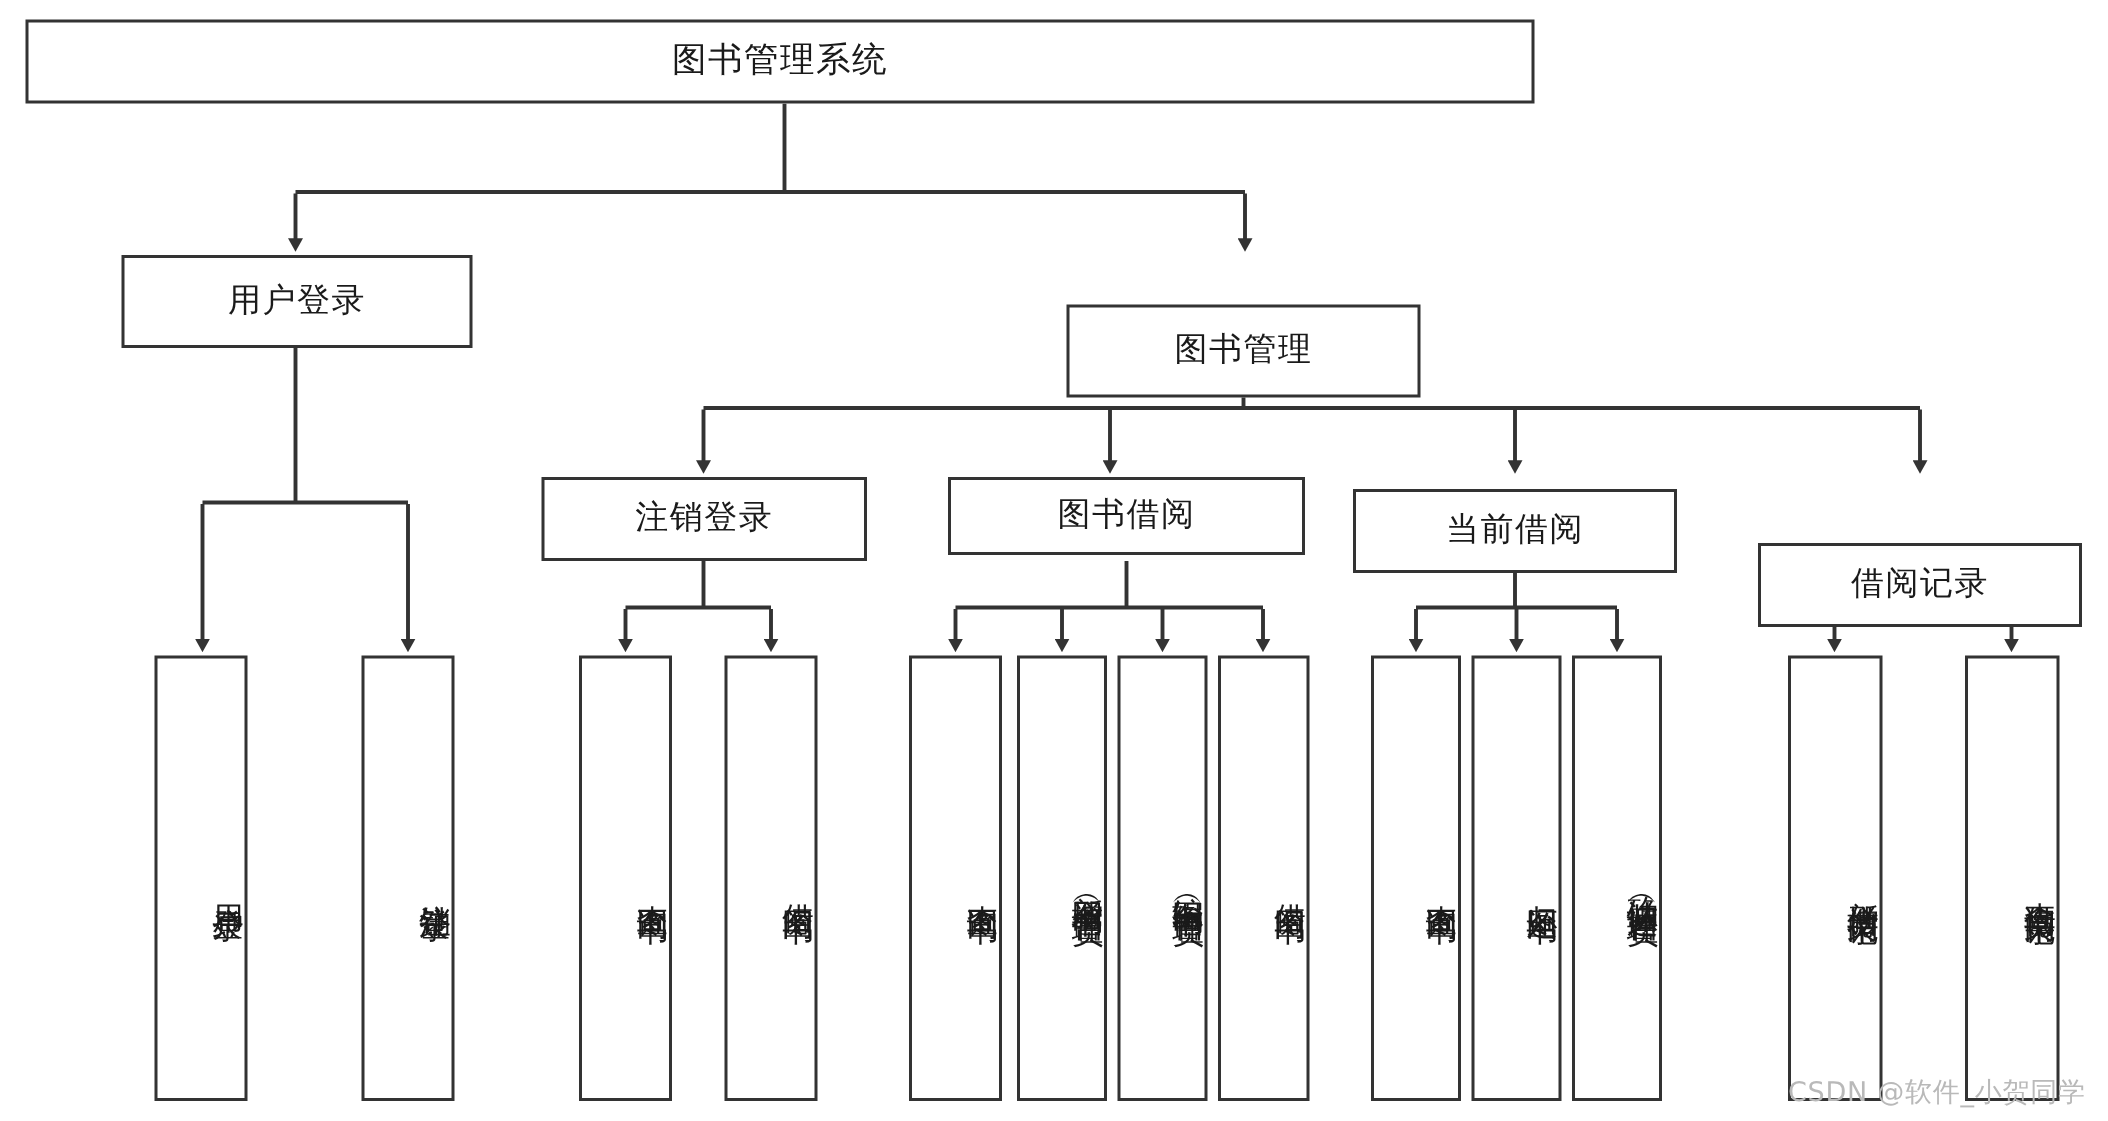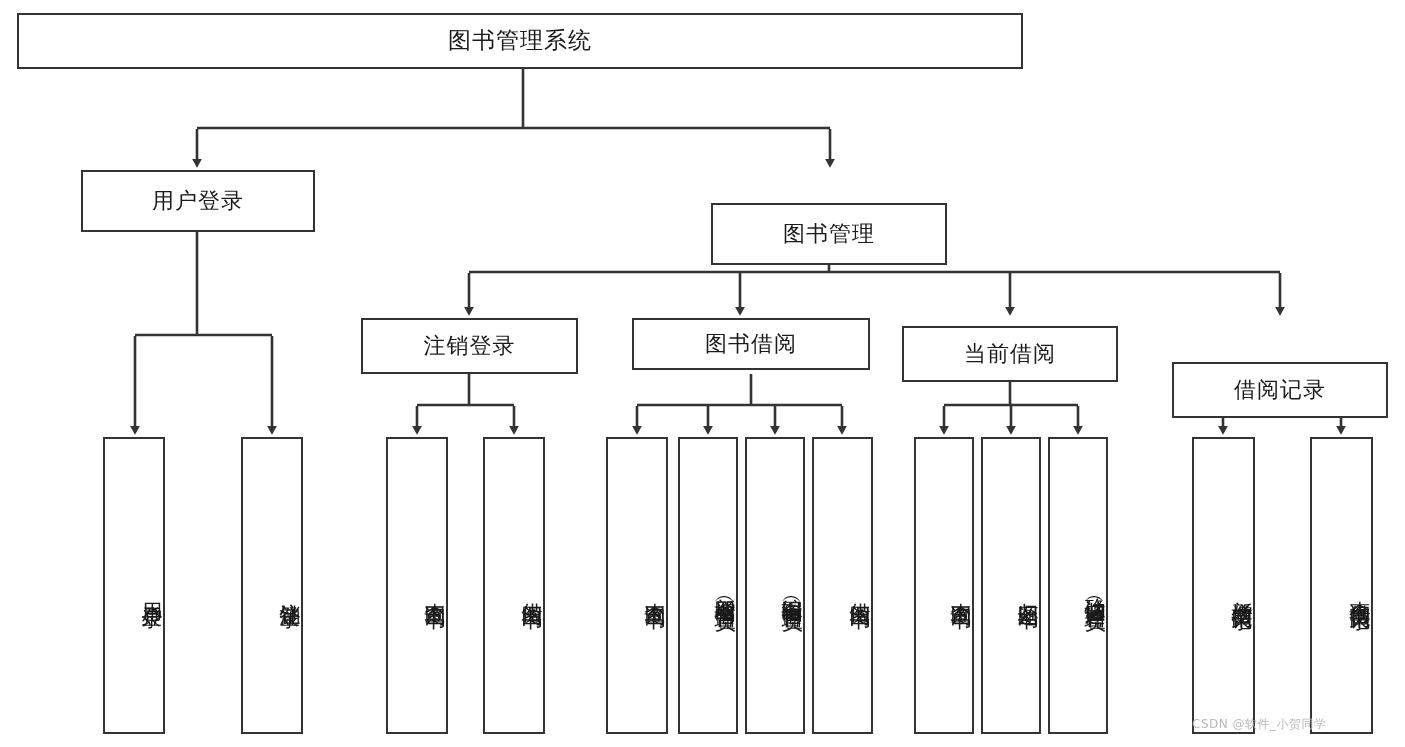--- a/index.html
+++ b/index.html
@@ -49,21 +49,21 @@
     letter-spacing: 2px;
     padding-top: 8px;
     align-items: flex-start;
     justify-content: center;
   }
   .node.root {
     font-size: 23px;
   }
   .watermark {
     position: absolute;
-    font-size: 12px;
+    font-size: 18px;
     color: #b9b9b9;
     white-space: nowrap;
     letter-spacing: 0.5px;
   }
 </style>
 </head>
 <body>
 
 <div id="diagram-root">
 

